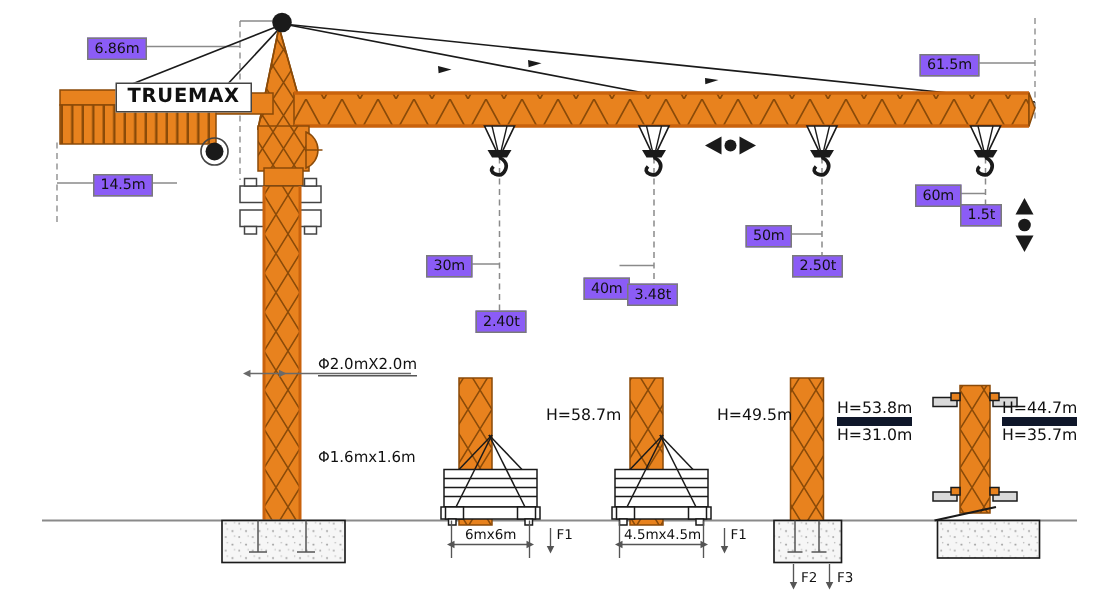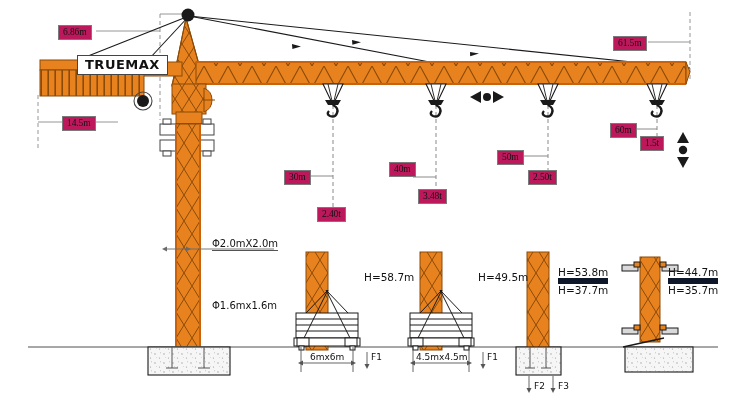--- a/index.html
+++ b/index.html
@@ -1,22 +1,22 @@
 <!DOCTYPE html>
 <html><head>
 <meta charset="utf-8">
 <style>
   html,body{margin:0;padding:0;background:#ffffff;}
   body{width:742px;height:403px;overflow:hidden;
        font-family:"DejaVu Sans","Liberation Sans",sans-serif;color:#1a1a1a;}
   #stage{position:relative;width:742px;height:403px;background:#fff;}
   svg{position:absolute;left:0;top:0;}
-  .lbl{position:absolute;border:1px solid #7a7a7a;background:#be185d;
+  .lbl{position:absolute;border:1px solid #7a7a7a;background:#8b5cf6;
        font-size:9.5px;line-height:11px;padding:1px 4px;white-space:nowrap;
-       color:#111;letter-spacing:-0.1px;font-family:Liberation Serif, serif;}
+       color:#111;letter-spacing:-0.1px;}
   .plain{position:absolute;font-size:10.5px;white-space:nowrap;color:#111;}
   .plain.sm{font-size:9px;}
   .hstack{position:absolute;white-space:nowrap;font-size:10.5px;color:#111;text-align:center;}
   .hstack .top{border-bottom:6px solid #0f172a;padding-bottom:0px;display:block;}
   .hstack .bot{display:block;padding-top:0px;}
   .mastlbl{position:absolute;font-size:10px;white-space:nowrap;color:#111;}
   .mastlbl .a{display:block;border-bottom:1px solid #555;padding-bottom:1px;}
   .mastlbl .b{display:block;padding-top:1px;margin-top:48px;}
   .brandbox{position:absolute;border:1px solid #444;background:#fff;
             font-size:13px;font-weight:bold;letter-spacing:0.5px;
@@ -298,21 +298,21 @@
 
   <div class="lbl" style="left:58px;top:25px;">6.86m</div>
 
   <div class="lbl" style="left:62px;top:116px;">14.5m</div>
 
   <div class="lbl" style="left:613px;top:36px;">61.5m</div>
 
   <div class="lbl" style="left:284px;top:170px;">30m</div>
   <div class="lbl" style="left:317px;top:207px;">2.40t</div>
 
-  <div class="lbl" style="left:389px;top:162px;">40m</div>
+  <div class="lbl" style="left:389px;top:185px;">40m</div>
   <div class="lbl" style="left:418px;top:189px;">3.48t</div>
 
   <div class="lbl" style="left:497px;top:150px;">50m</div>
   <div class="lbl" style="left:528px;top:170px;">2.50t</div>
 
   <div class="lbl" style="left:610px;top:123px;">60m</div>
   <div class="lbl" style="left:640px;top:136px;">1.5t</div>
 
   <div class="mastlbl" style="left:212px;top:238px;">
     <span class="a">Φ2.0mX2.0m</span>
@@ -322,21 +322,21 @@
   <div class="plain" style="left:364px;top:271px;">H=58.7m</div>
   <div class="plain sm" style="left:310px;top:352px;">6mx6m</div>
   <div class="plain sm" style="left:371px;top:352px;">F1</div>
 
   <div class="plain" style="left:478px;top:271px;">H=49.5m</div>
   <div class="plain sm" style="left:416px;top:352px;">4.5mx4.5m</div>
   <div class="plain sm" style="left:487px;top:352px;">F1</div>
 
   <div class="hstack" style="left:558px;top:266px;">
     <span class="top">H=53.8m</span>
-    <span class="bot">H=37.7m</span>
+    <span class="bot">H=31.0m</span>
   </div>
   <div class="plain sm" style="left:534px;top:381px;">F2</div>
   <div class="plain sm" style="left:558px;top:381px;">F3</div>
 
   <div class="hstack" style="left:668px;top:266px;">
     <span class="top">H=44.7m</span>
     <span class="bot">H=35.7m</span>
   </div>
 
 </div>

